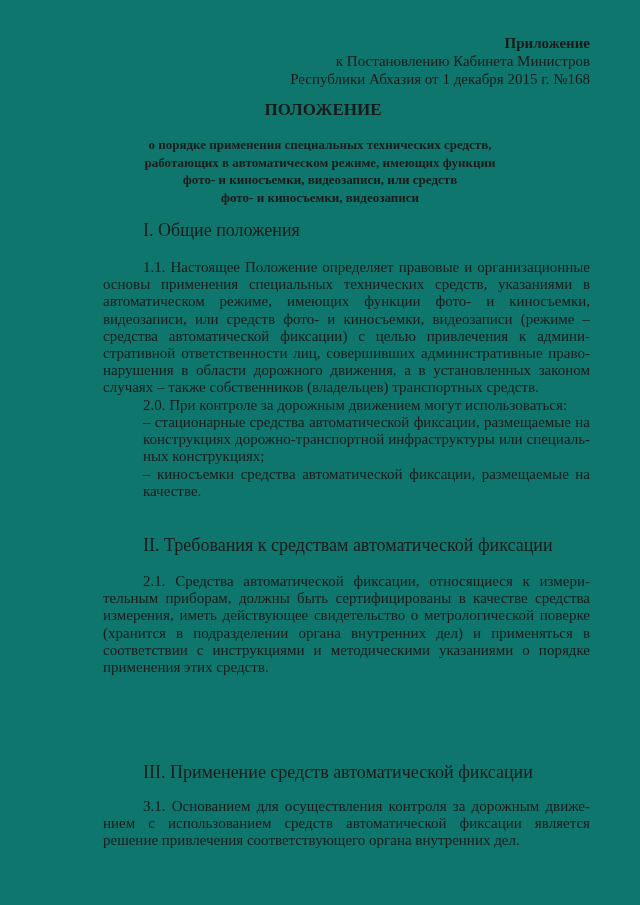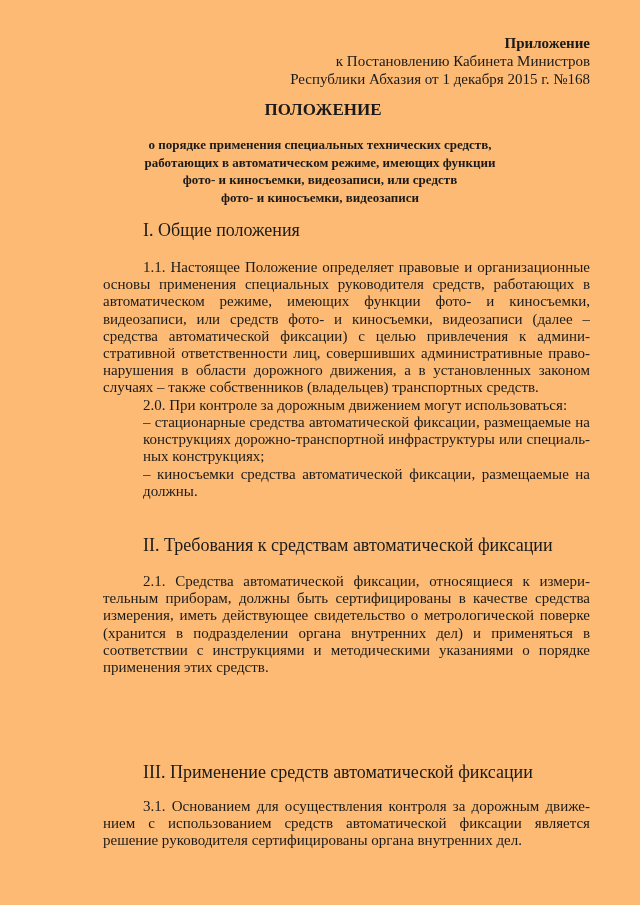--- a/index.html
+++ b/index.html
@@ -1,19 +1,19 @@
 <!DOCTYPE html>
 <html><head>
   <meta charset="utf-8">
   <style>
     html, body { margin: 0; padding: 0; background: #ffffff; }
     body { width: 640px; height: 905px; position: relative; overflow: hidden; }
     .page {
       position: absolute; left: 0; top: 0; width: 640px; height: 905px;
-      background: #fdba74;
+      background: #0f766e;
       font-family: "Liberation Serif", "DejaVu Serif", serif;
       color: #1a1a1a;
     }
     .right-block {
       position: absolute; right: 50px; top: 34px; text-align: right;
       font-size: 15px; line-height: 18px;
     }
     .right-block .b { font-weight: bold; }
     .title {
       position: absolute; left: 3px; width: 640px; text-align: center;
@@ -46,62 +46,62 @@
     <div>о порядке применения специальных технических средств,</div>
     <div>работающих в автоматическом режиме, имеющих функции</div>
     <div>фото- и киносъемки, видеозаписи, или средств</div>
     <div>фото- и киносъемки, видеозаписи</div>
   </div>
 
   <div class="h" style="top:221px;">I. Общие положения</div>
 
   <div class="para" style="top:259px;">
     <div class="jl ind" style="white-space: normal; overflow: hidden;">1.1. Настоящее Положение определяет правовые и организационные</div>
-    <div class="jl" style="white-space: normal; overflow: hidden;">основы применения специальных руководителя средств, работающих в</div>
+    <div class="jl" style="white-space: normal; overflow: hidden;">основы применения специальных технических средств, указаниями в</div>
     <div class="jl" style="white-space: normal; overflow: hidden;">автоматическом режиме, имеющих функции фото- и киносъемки,</div>
-    <div class="jl" style="white-space: normal; overflow: hidden;">видеозаписи, или средств фото- и киносъемки, видеозаписи (далее –</div>
+    <div class="jl" style="white-space: normal; overflow: hidden;">видеозаписи, или средств фото- и киносъемки, видеозаписи (режиме –</div>
     <div class="jl" style="white-space: normal; overflow: hidden;">средства автоматической фиксации) с целью привлечения к админи-</div>
     <div class="jl" style="white-space: normal; overflow: hidden;">стративной ответственности лиц, совершивших административные право-</div>
     <div class="jl" style="white-space: normal; overflow: hidden;">нарушения в области дорожного движения, а в установленных законом</div>
     <div class="jl last" style="white-space: normal; overflow: hidden;">случаях – также собственников (владельцев) транспортных средств.</div>
   </div>
 
   <div class="para" style="top:397px;">
     <div class="jl ind last" style="white-space: normal; overflow: hidden;">2.0. При контроле за дорожным движением могут использоваться:</div>
   </div>
 
   <div class="para" style="top:414px; left:143px; width:447px;">
     <div class="jl" style="white-space: normal; overflow: hidden;">– стационарные средства автоматической фиксации, размещаемые на</div>
     <div class="jl" style="white-space: normal; overflow: hidden;">конструкциях дорожно-транспортной инфраструктуры или специаль-</div>
     <div class="jl last" style="white-space: normal; overflow: hidden;">ных конструкциях;</div>
   </div>
 
   <div class="para" style="top:466px; left:143px; width:447px;">
     <div class="jl" style="white-space: normal; overflow: hidden;">– киносъемки средства автоматической фиксации, размещаемые на</div>
-    <div class="jl last" style="white-space: normal; overflow: hidden;">должны.</div>
+    <div class="jl last" style="white-space: normal; overflow: hidden;">качестве.</div>
   </div>
 
   <div class="h" style="top:536px;">II. Требования к средствам автоматической фиксации</div>
 
   <div class="para" style="top:573px;">
     <div class="jl ind" style="white-space: normal; overflow: hidden;">2.1. Средства автоматической фиксации, относящиеся к измери-</div>
     <div class="jl" style="white-space: normal; overflow: hidden;">тельным приборам, должны быть сертифицированы в качестве средства</div>
     <div class="jl" style="white-space: normal; overflow: hidden;">измерения, иметь действующее свидетельство о метрологической поверке</div>
     <div class="jl" style="white-space: normal; overflow: hidden;">(хранится в подразделении органа внутренних дел) и применяться в</div>
     <div class="jl" style="white-space: normal; overflow: hidden;">соответствии с инструкциями и методическими указаниями о порядке</div>
     <div class="jl last" style="white-space: normal; overflow: hidden;">применения этих средств.</div>
   </div>
 
 
   <div class="h" style="top:763px;">III. Применение средств автоматической фиксации</div>
 
   <div class="para" style="top:798px;">
     <div class="jl ind" style="white-space: normal; overflow: hidden;">3.1. Основанием для осуществления контроля за дорожным движе-</div>
     <div class="jl" style="white-space: normal; overflow: hidden;">нием с использованием средств автоматической фиксации является</div>
-    <div class="jl last" style="white-space: normal; overflow: hidden;">решение руководителя сертифицированы органа внутренних дел.</div>
+    <div class="jl last" style="white-space: normal; overflow: hidden;">решение привлечения соответствующего органа внутренних дел.</div>
   </div>
 
 </div>
 
 <style>
   .jl {
     display: block; height: 17.2px; white-space: nowrap; overflow: visible;
     text-align: justify; text-align-last: justify;
   }
   .jl.ind { padding-left: 40px; }

